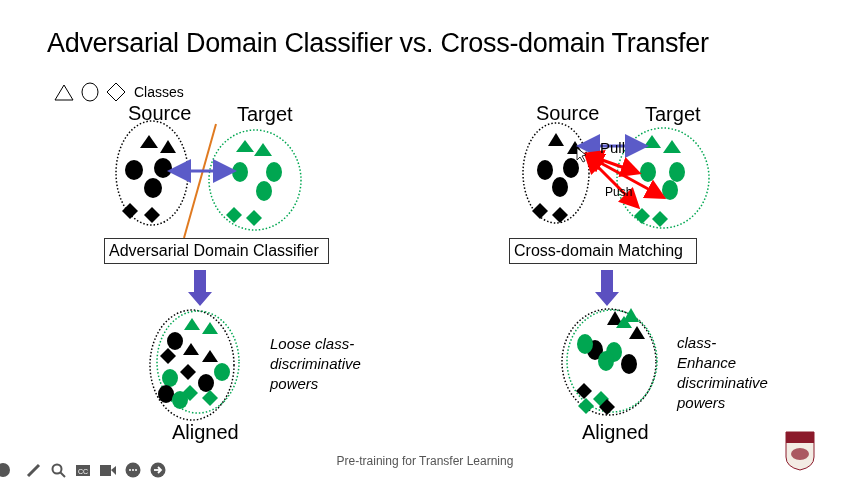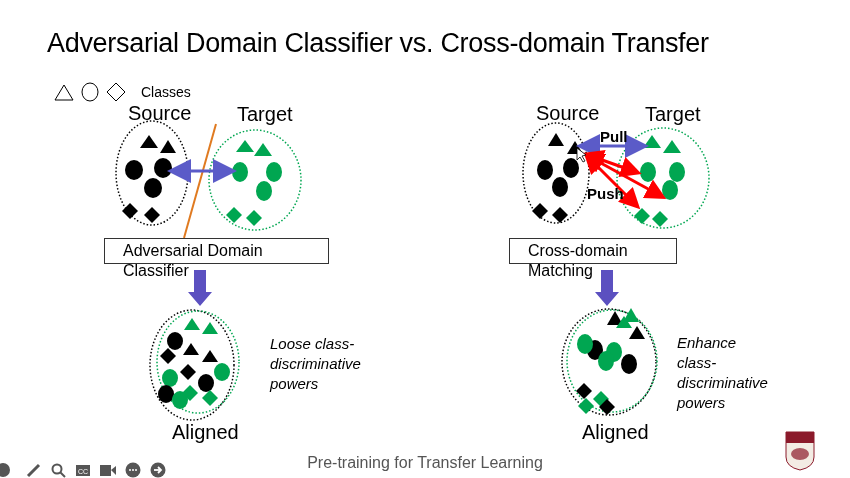--- a/index.html
+++ b/index.html
@@ -2,44 +2,44 @@
 <html><head>
 <meta charset="utf-8">
 <style>
   html, body { margin:0; padding:0; }
   body { width:850px; height:478px; background:#ffffff; position:relative; overflow:hidden;
          font-family:"Liberation Sans", sans-serif; color:#000; }
   .title { position:absolute; left:47px; top:28px; font-size:27px; letter-spacing:-0.3px; }
   .legend { position:absolute; left:54px; top:82px; display:flex; align-items:center; gap:6px; font-size:14px; }
   .legend svg { display:block; }
   .lbl { position:absolute; font-size:20px; }
-  .box { position:absolute; border:1px solid #333; background:#fff; font-size:16px; padding:2px 18px; box-sizing:border-box; height:26px; line-height:20px; }
+  .box { position:absolute; border:1px solid #333; background:#fff; font-size:16px; padding:2px 4px; box-sizing:border-box; height:26px; line-height:20px; }
   .desc { position:absolute; font-size:15px; line-height:20px;font-style:italic; }
   svg.diagram { position:absolute; left:0; top:0; }
-  .footer { position:absolute; left:0; right:0; top:454px; text-align:center; font-size:16px; color:#555; }
+  .footer { position:absolute; left:0; right:0; top:454px; text-align:center; font-size:12px; color:#555; }
   .toolbar { position:absolute; left:0; top:462px; display:flex; gap:9px; align-items:center; }
   .tb { width:16px; height:16px; display:flex; align-items:center; justify-content:center; color:#555; }
   .logo { position:absolute; left:785px; top:431px; width:30px; height:40px; }
 </style>
 </head>
 <body>
 
 <div class="title">Adversarial Domain Classifier vs. Cross-domain Transfer</div>
 
 <div class="legend">
   <svg width="20" height="18">
       <polygon points="10,2 19,17 1,17" fill="none" stroke="#000" stroke-width="1"></polygon>
     </svg>
   <svg width="20" height="20">
       <ellipse cx="10" cy="10" rx="8" ry="9" fill="none" stroke="#000" stroke-width="1"></ellipse>
     </svg>
   <svg width="20" height="20">
       <polygon points="10,1 19,10 10,19 1,10" fill="none" stroke="#000" stroke-width="1"></polygon>
     </svg>
-  <span style="margin-left:9px">Classes</span>
+  <span style="margin-left:2px">Classes</span>
 </div>
 
 <svg class="diagram" width="850" height="478">
   <defs>
     <marker id="ab" markerWidth="8" markerHeight="8" refX="5" refY="4" orient="auto-start-reverse">
         <polygon points="0,0 8,4 0,8" fill="#5b5bc8"></polygon>
       </marker>
     <marker id="ar" markerWidth="7" markerHeight="7" refX="5" refY="3.5" orient="auto-start-reverse">
         <polygon points="0,0 7,3.5 0,7" fill="#ff0000"></polygon>
       </marker>
@@ -144,27 +144,27 @@
 <div class="box" style="left:104px;top:238px;width:225px">Adversarial Domain Classifier</div>
 <div class="lbl" style="left:172px;top:421px">Aligned</div>
 <div class="desc" style="left:270px;top:334px">
   <div>Loose class-</div>
   <div>discriminative</div>
   <div>powers</div>
 </div>
 
 <div class="lbl" style="left:536px;top:102px">Source</div>
 <div class="lbl" style="left:645px;top:103px">Target</div>
-<div class="lbl" style="left:600px;top:128px;font-weight:bold;font-size:15px">Pull</div>
-<div class="lbl" style="left:587px;top:185px;font-weight:bold;font-size:15px">Push</div>
-<div class="box" style="left:509px;top:238px;width:168px">Cross-domain Matching</div>
+<div class="lbl" style="left:600px;top:139px;font-weight:normal;font-size:15px">Pull</div>
+<div class="lbl" style="left:605px;top:185px;font-weight:normal;font-size:12px">Push</div>
+<div class="box" style="left:509px;top:238px;width:188px">Cross-domain Matching</div>
 <div class="lbl" style="left:582px;top:421px">Aligned</div>
 <div class="desc" style="left:677px;top:333px">
+  <div>class-</div>
   <div>Enhance</div>
-  <div>class-</div>
   <div>discriminative</div>
   <div>powers</div>
 </div>
 
 <div class="footer">Pre-training for Transfer Learning</div>
 
 <div class="logo">
   <svg width="30" height="40" viewBox="0 0 30 40">
     <path d="M1,1 H29 V26 Q29,36 15,39 Q1,36 1,26 Z" fill="#f3ece4" stroke="#8b1a2b" stroke-width="1"></path>
     <rect x="1" y="1" width="28" height="11" fill="#8b1a2b"></rect>

